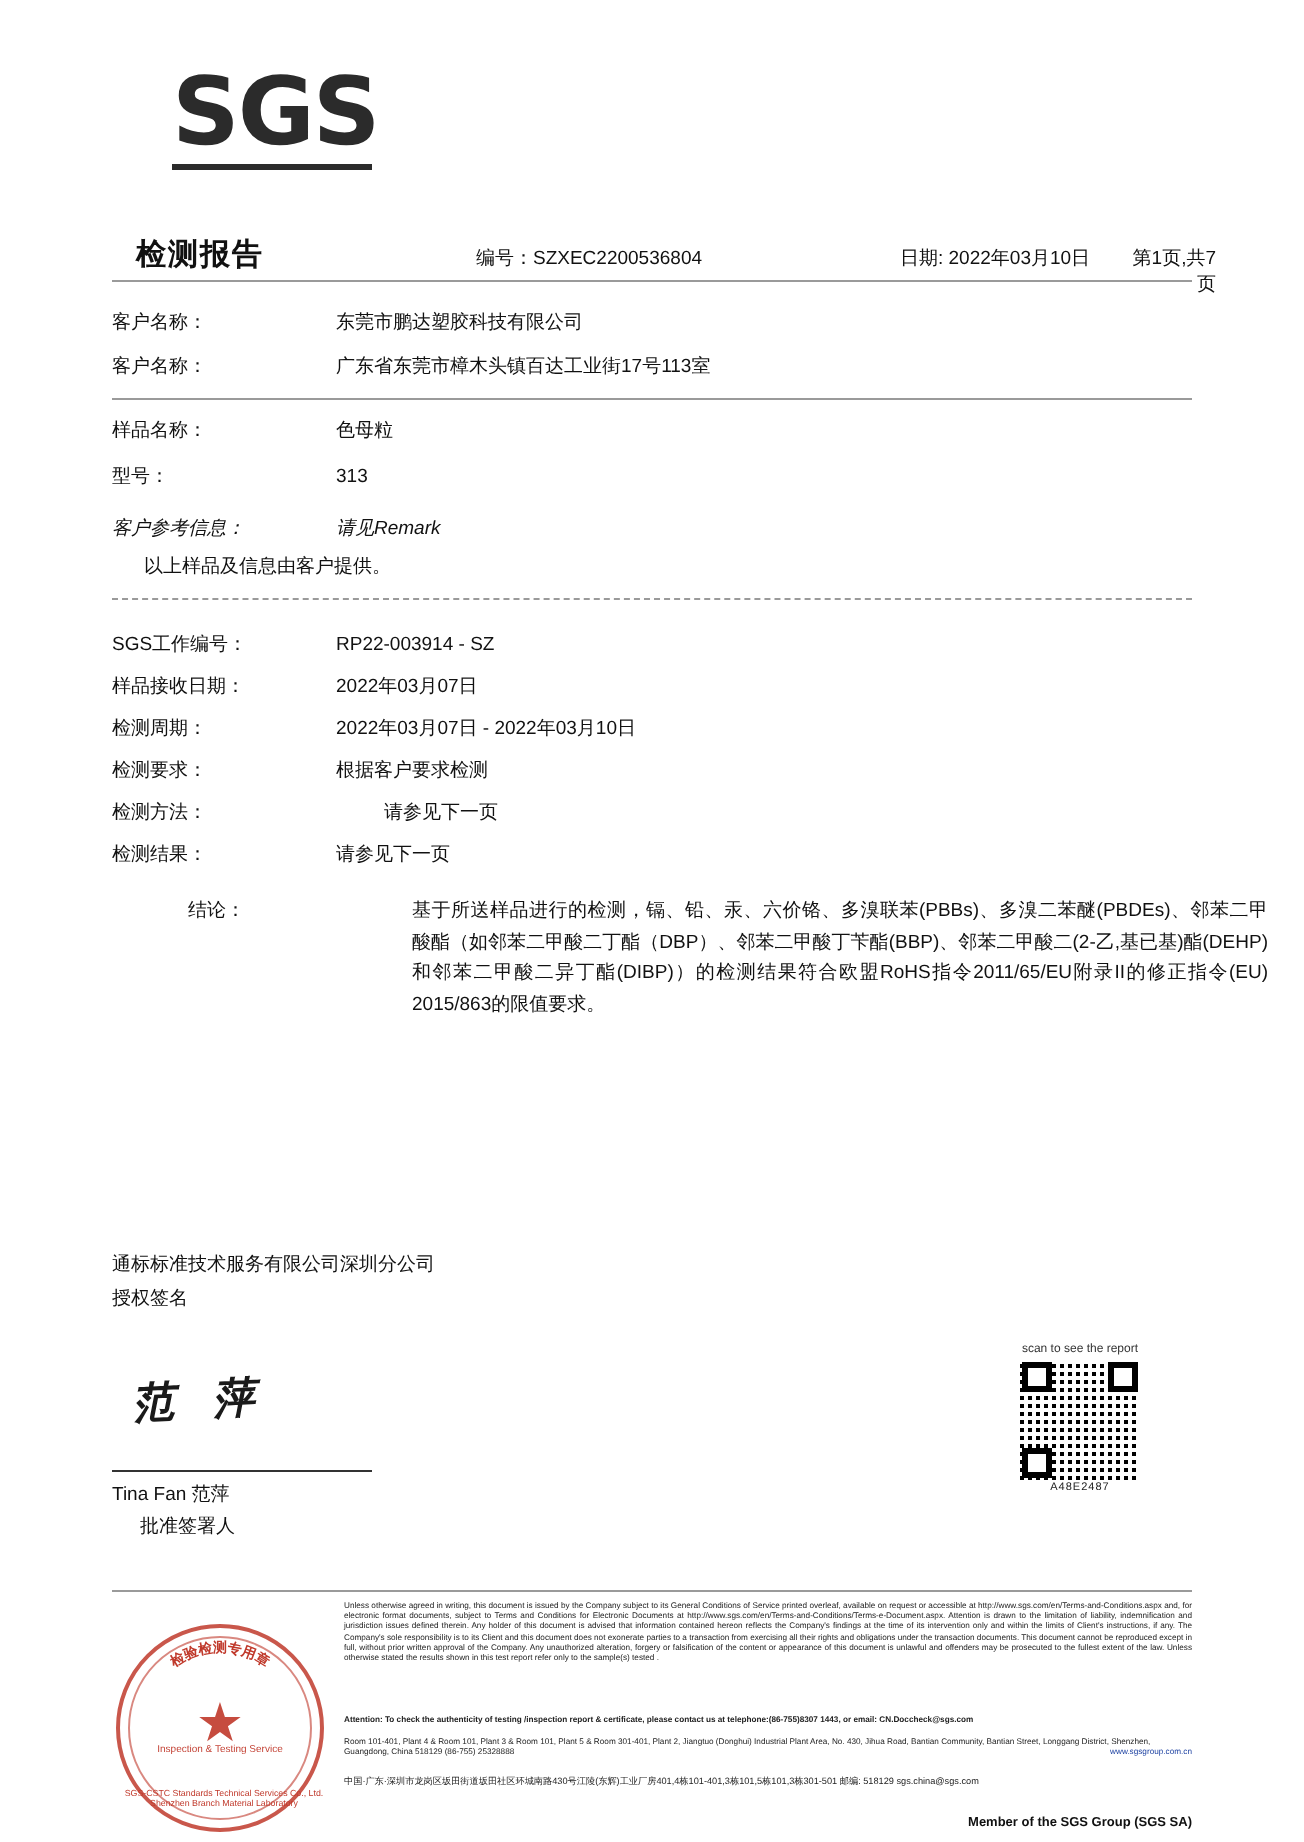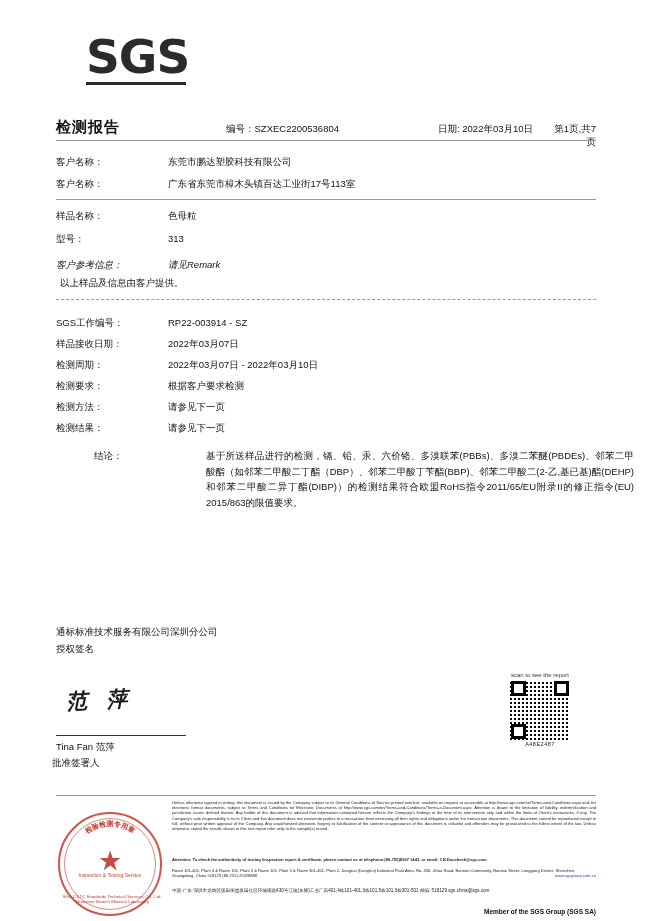--- a/index.html
+++ b/index.html
@@ -40,21 +40,21 @@
   .logo-rule {
     width: 100px;
     height: 3px;
     background: #2b2b2b;
     margin-top: 1px;
   }
 
   
   .title-row {
     position: absolute;
-    left: 56px;
+    left: 68px;
     top: 118px;
     width: 540px;
     display: flex;
     align-items: baseline;
     justify-content: center;
   }
   .doc-title {
     font-size: 15px;
     font-weight: bold;
     color: #111;
@@ -106,21 +106,21 @@
     width: 112px;
     flex: 0 0 112px;
     color: #111;
   }
   .field .val {
     flex: 1;
     color: #111;
   }
   .note {
     position: absolute;
-    left: 60px;
+    left: 72px;
     font-size: 9.5px;
     color: #111;
   }
 
   .conclusion {
     position: absolute;
     left: 56px;
     width: 540px;
     display: flex;
     font-size: 9.5px;
@@ -169,21 +169,21 @@
     border-top: 1px solid #333;
   }
   .sig-name {
     position: absolute;
     left: 56px;
     top: 741px;
     font-size: 9.5px;
   }
   .sig-role {
     position: absolute;
-    left: 52px;
+    left: 70px;
     top: 757px;
     font-size: 9.5px;
   }
 
   
   .qr-block {
     position: absolute;
     left: 508px;
     top: 672px;
     width: 64px;
@@ -402,21 +402,21 @@
     <div class="val">2022年03月07日</div>
   </div>
   <div class="field" style="top:358px;">
     <div class="lbl">检测周期：</div>
     <div class="val">2022年03月07日 - 2022年03月10日</div>
   </div>
   <div class="field" style="top:379px;">
     <div class="lbl">检测要求：</div>
     <div class="val">根据客户要求检测</div>
   </div>
-  <div class="field" style="top:400px;">
+  <div class="field" style="top:400px;gap:24px;">
     <div class="lbl">检测方法：</div>
     <div class="val">请参见下一页</div>
   </div>
   <div class="field" style="top:421px;">
     <div class="lbl">检测结果：</div>
     <div class="val">请参见下一页</div>
   </div>
 
   <div class="conclusion" style="top:448px;">
     <div class="lbl">结论：</div>

